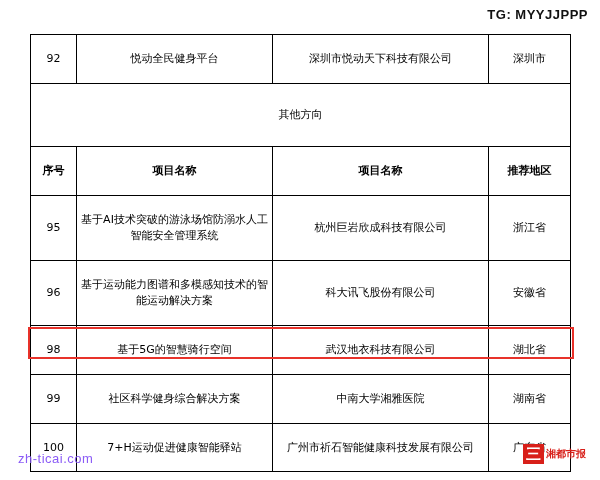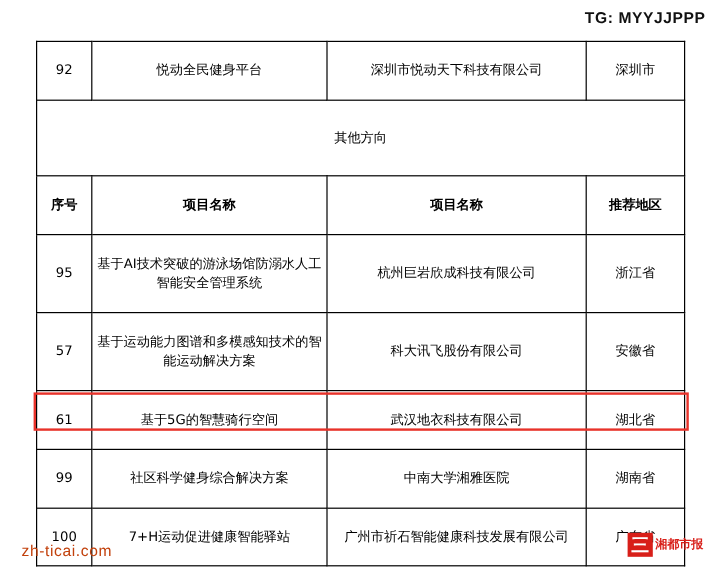--- a/index.html
+++ b/index.html
@@ -94,21 +94,21 @@
     pointer-events: none;
     box-sizing: border-box;
   }
 
   
   .site-mark {
     position: absolute;
     left: 18px;
     bottom: 14px;
     font-size: 13px;
-    color: #c2410c;
+    color: #8b5cf6;
     font-family: "Liberation Sans", sans-serif;
     letter-spacing: 0.5px;
   }
 
   
   .logo-mark {
     position: absolute;
     right: 14px;
     bottom: 16px;
     display: flex;
@@ -168,29 +168,29 @@
 
 
         <tr class="row-h2">
           <td>95</td>
           <td>基于AI技术突破的游泳场馆防溺水人工智能安全管理系统</td>
           <td>杭州巨岩欣成科技有限公司</td>
           <td>浙江省</td>
         </tr>
 
         <tr class="row-h2">
-          <td>57</td>
+          <td>96</td>
           <td>基于运动能力图谱和多模感知技术的智能运动解决方案</td>
           <td>科大讯飞股份有限公司</td>
           <td>安徽省</td>
         </tr>
 
 
         <tr class="row-h">
-          <td>61</td>
+          <td>98</td>
           <td>基于5G的智慧骑行空间</td>
           <td>武汉地衣科技有限公司</td>
           <td>湖北省</td>
         </tr>
 
         <tr class="row-h highlight-row">
           <td>99</td>
           <td>社区科学健身综合解决方案</td>
           <td>中南大学湘雅医院</td>
           <td>湖南省</td>

